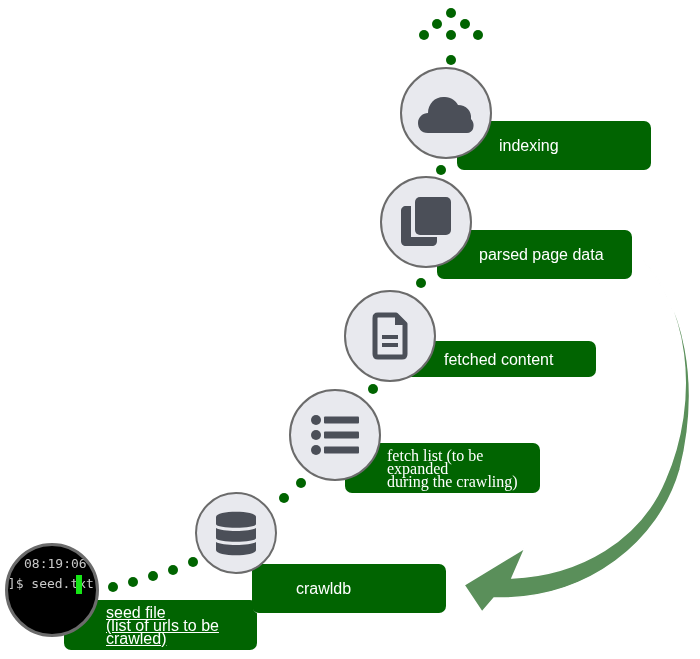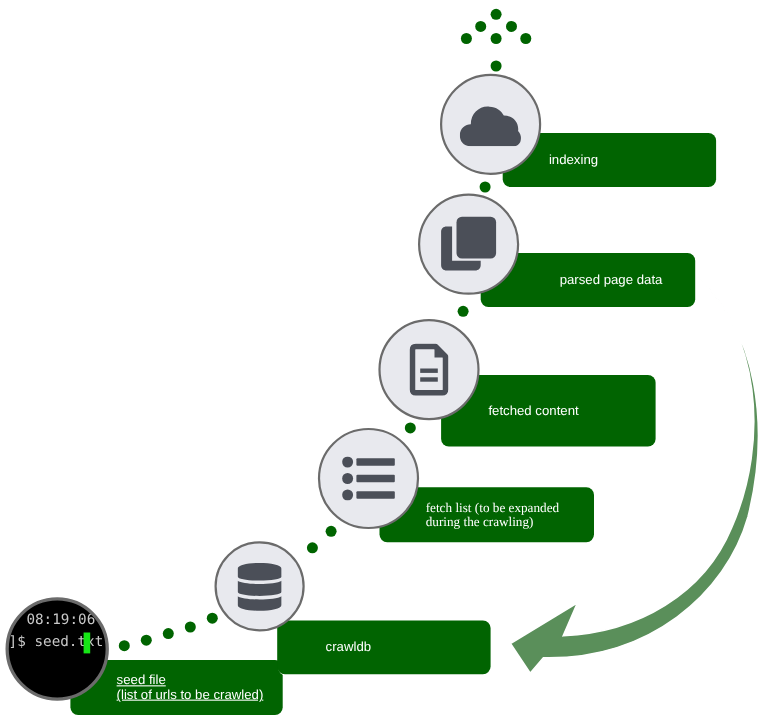--- a/index.html
+++ b/index.html
@@ -1,21 +1,21 @@
 <!DOCTYPE html>
 <html><head>
 <meta charset="utf-8">
 <style>
   html, body { margin: 0; padding: 0; background: #ffffff; }
   body { width: 700px; height: 659px; position: relative; overflow: hidden;
          font-family: "Liberation Sans", sans-serif; }
   .stage { position: absolute; left: 0; top: 0; width: 700px; height: 659px; }
   .label-box {
     position: absolute; background: #016401; border-radius: 7px;
-    color: #ffffff; font-size: 12px; line-height: 13px;
+    color: #ffffff; font-size: 16px; line-height: 13px;
     display: flex; align-items: center; box-sizing: border-box;
     box-shadow: 1px 1px 0 #ffffff;
   }
   .label-box span { white-space: pre-line; }
   .circle {
     position: absolute; border-radius: 50%; background: #e8e9ee;
     border: 2px solid #6b6b6b; box-sizing: border-box;
     display: flex; align-items: center; justify-content: center;
   }
   .circle svg { display: block; }
@@ -69,24 +69,24 @@
     <span>seed file
 (list of urls to be crawled)</span>
   </div>
   <div class="label-box" style="left:252px; top:538px; width:194px; height:49px; padding-left:44px;margin-top:26px;">
     <span>crawldb</span>
   </div>
   <div class="label-box" style="left:345px; top:443px; width:195px; height:50px; padding-left:42px;font-family:Liberation Serif, serif;">
     <span>fetch list (to be expanded
 during the crawling)</span>
   </div>
-  <div class="label-box" style="left:401px; top:341px; width:195px; height:65px; padding-left:43px;">
+  <div class="label-box" style="left:401px; top:341px; width:195px; height:36px; padding-left:43px;">
     <span>fetched content</span>
   </div>
-  <div class="label-box" style="left:437px; top:230px; width:195px; height:49px; padding-left:42px;justify-content:center;">
+  <div class="label-box" style="left:437px; top:230px; width:195px; height:49px; padding-left:42px;">
     <span>parsed page data</span>
   </div>
   <div class="label-box" style="left:457px; top:121px; width:194px; height:49px; padding-left:42px;">
     <span>indexing</span>
   </div>
 
   <div class="terminal" style="left:5px; top:543px; width:94px; height:94px;">
     <div class="term-line" style="left:16px; top:10px;">08:19:06 20</div>
     <div class="term-line" style="left:-8px; top:30px;">-]$ seed.txt</div>
     <div class="cursor" style="left:68px; top:29px; width:6px; height:19px;"></div>

